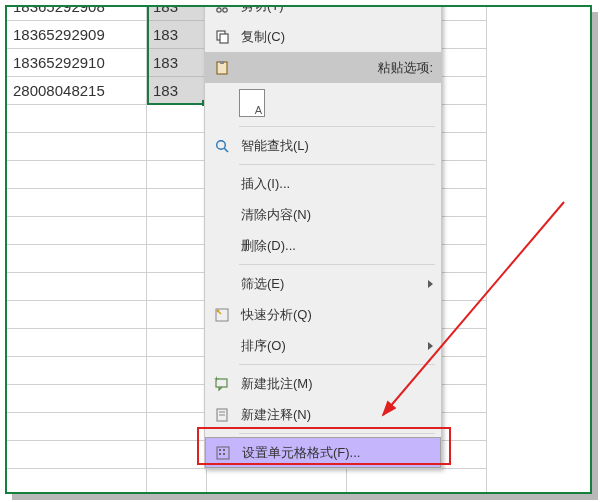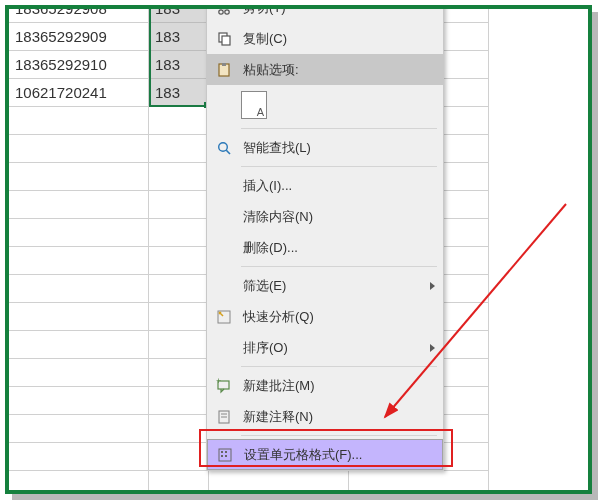--- a/index.html
+++ b/index.html
@@ -8,21 +8,21 @@
       font-size: 13px;
       background: #fff;
       width: 600px;
       height: 502px;
       position: relative;
       overflow: hidden;
     }
     .frame {
       position: absolute;
       top: 5px; left: 5px; right: 8px; bottom: 8px;
-      border: 4px solid #15803d;
+      border: 2px solid #15803d;
       background: #fff;
       overflow: hidden;
     }
     .shadow {
       position: absolute;
       top: 12px; left: 12px; right: 2px; bottom: 2px;
       background: #b8b8b8;
       z-index: -1;
     }
     .sheet {
@@ -85,20 +85,21 @@
       display: flex;
       align-items: center;
       height: 31px;
       padding: 0 8px 0 6px;
       cursor: default;
       color: #333;
       position: relative;
     }
     .menu-item.highlight {
       background: #c8c8c8;
+      text-align: right;
     }
     .menu-item.format-highlight {
       background: #c4b5fd;
       border: 1px solid #a3a3a3;
     }
     .menu-icon {
       width: 22px;
       height: 22px;
       margin-right: 8px;
       display: flex;
@@ -167,21 +168,21 @@
     <div class="cell colA">18365292909</div>
     <div class="cell colB sel">183</div>
     <div class="cell"></div>
     <div class="cell"></div>
 
     <div class="cell colA">18365292910</div>
     <div class="cell colB sel">183</div>
     <div class="cell"></div>
     <div class="cell"></div>
 
-    <div class="cell colA">10621720241</div>
+    <div class="cell colA">28008048215</div>
     <div class="cell colB sel">183</div>
     <div class="cell"></div>
     <div class="cell"></div>
 
     <div class="cell"></div>
       <div class="cell"></div>
       <div class="cell"></div>
       <div class="cell"></div>
     <div class="cell"></div>
       <div class="cell"></div>

